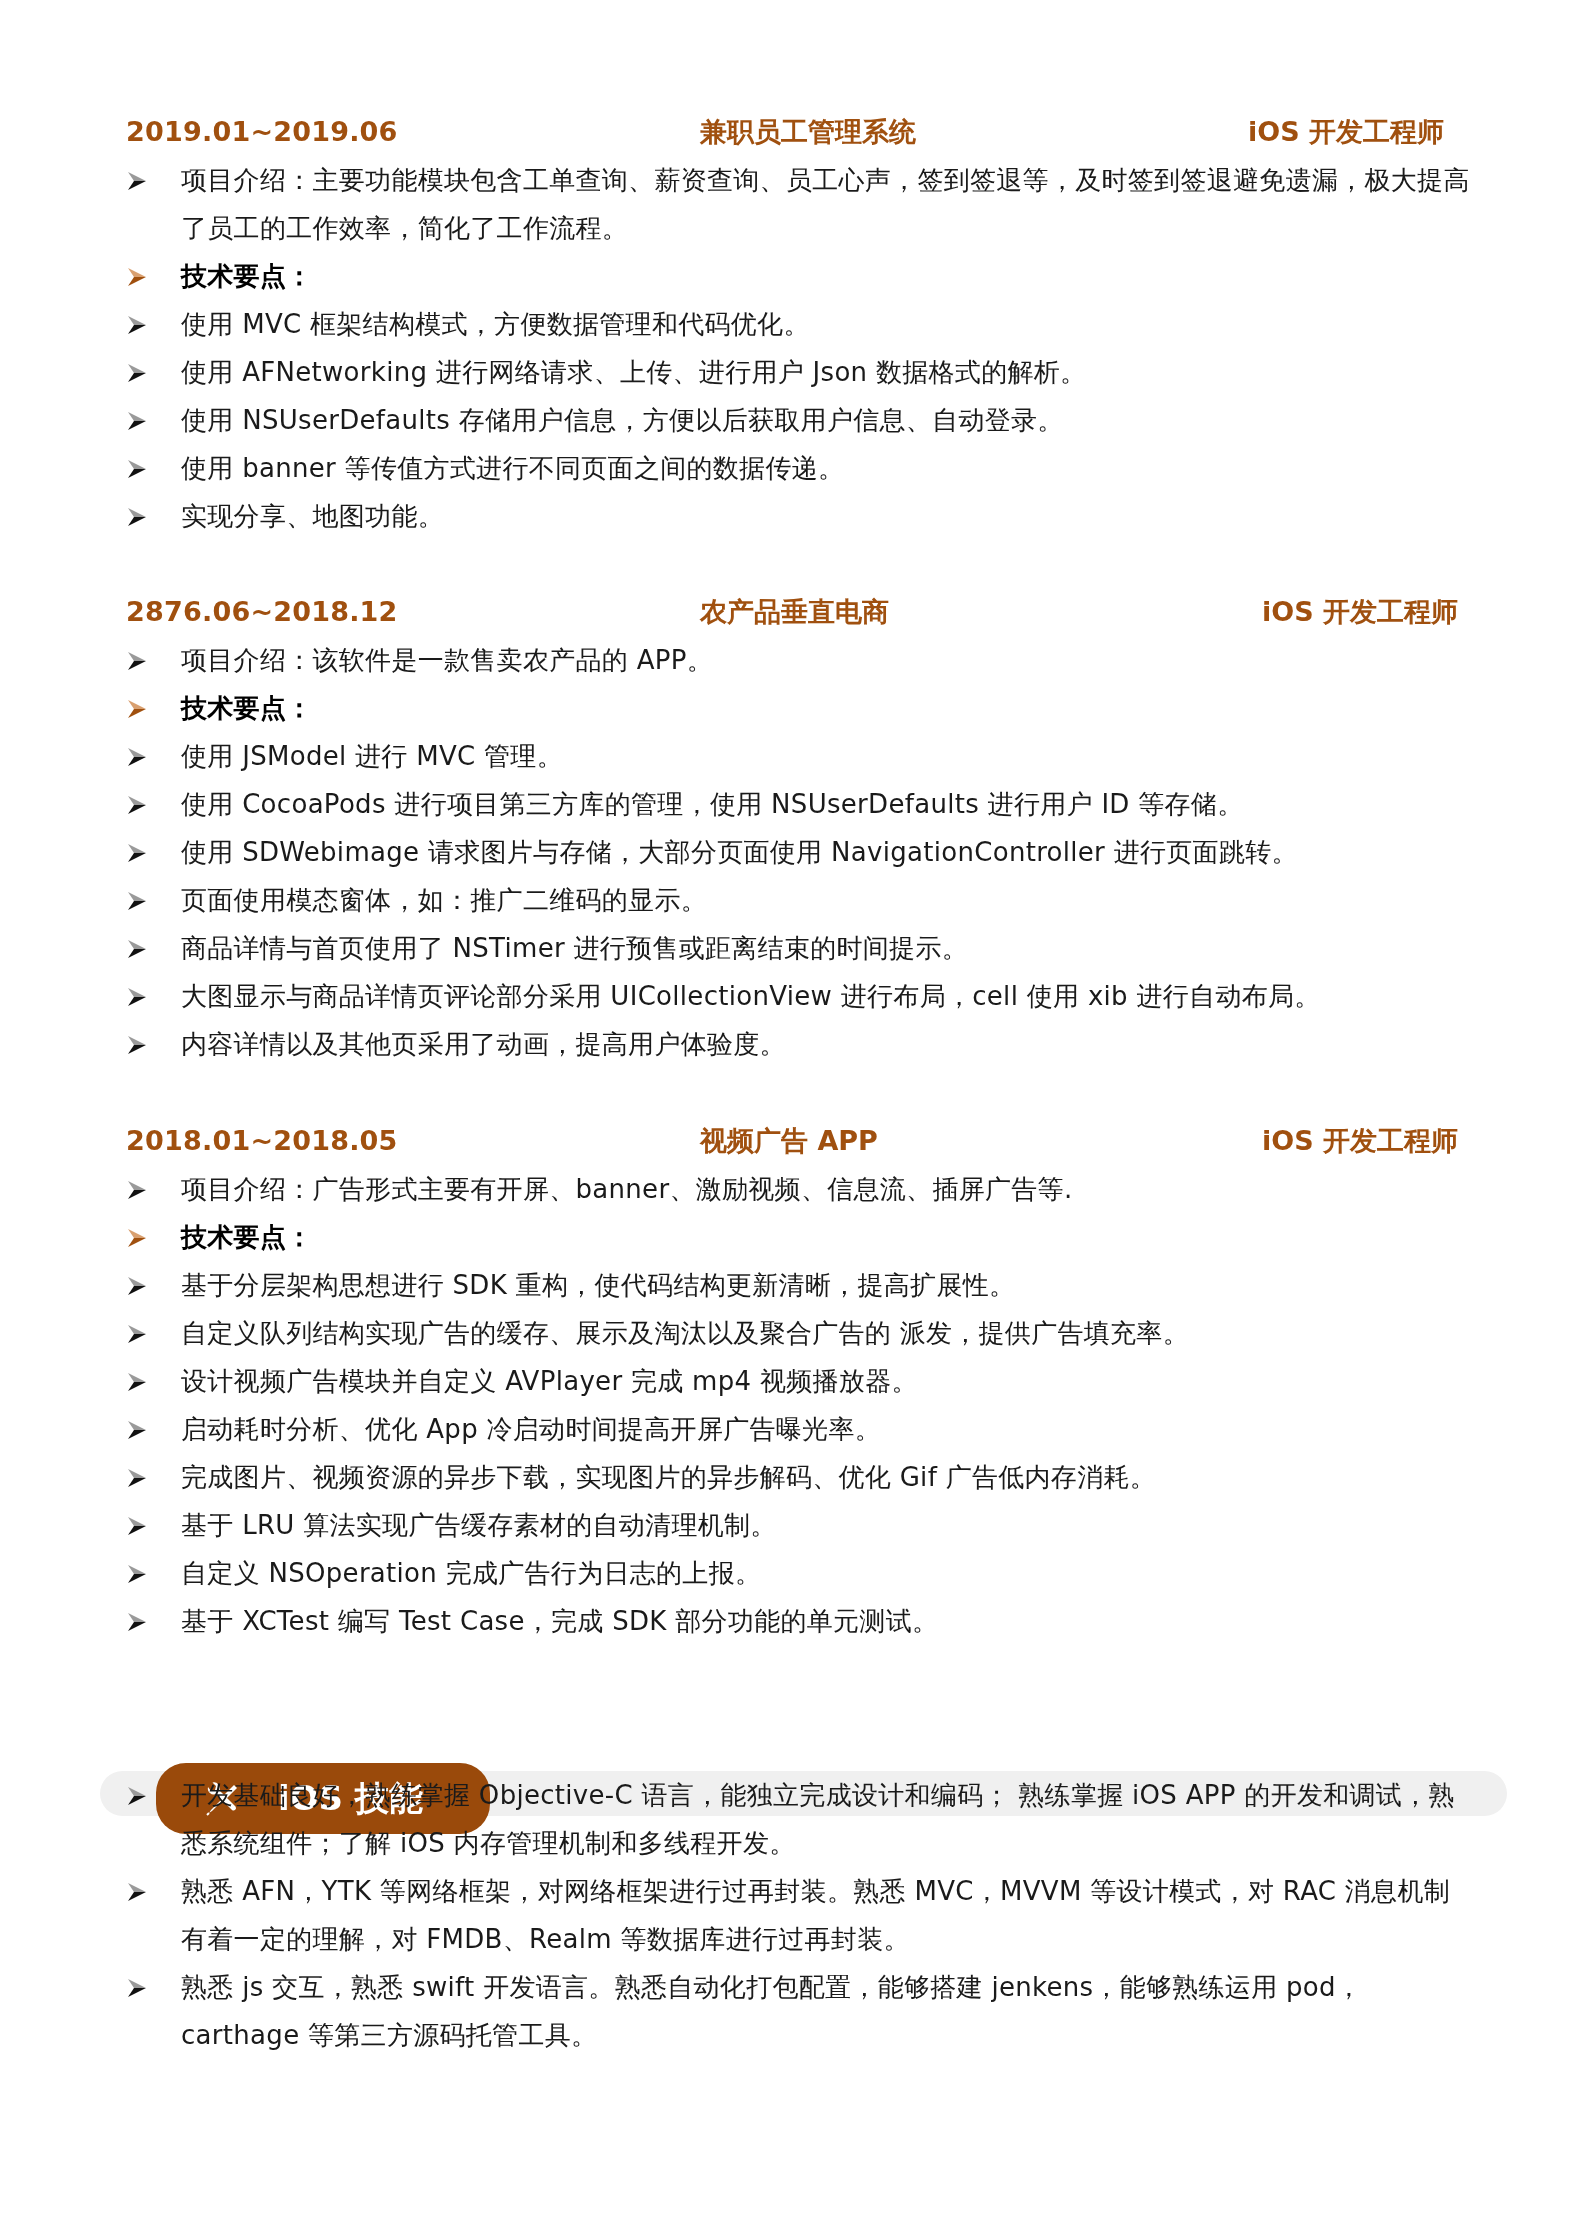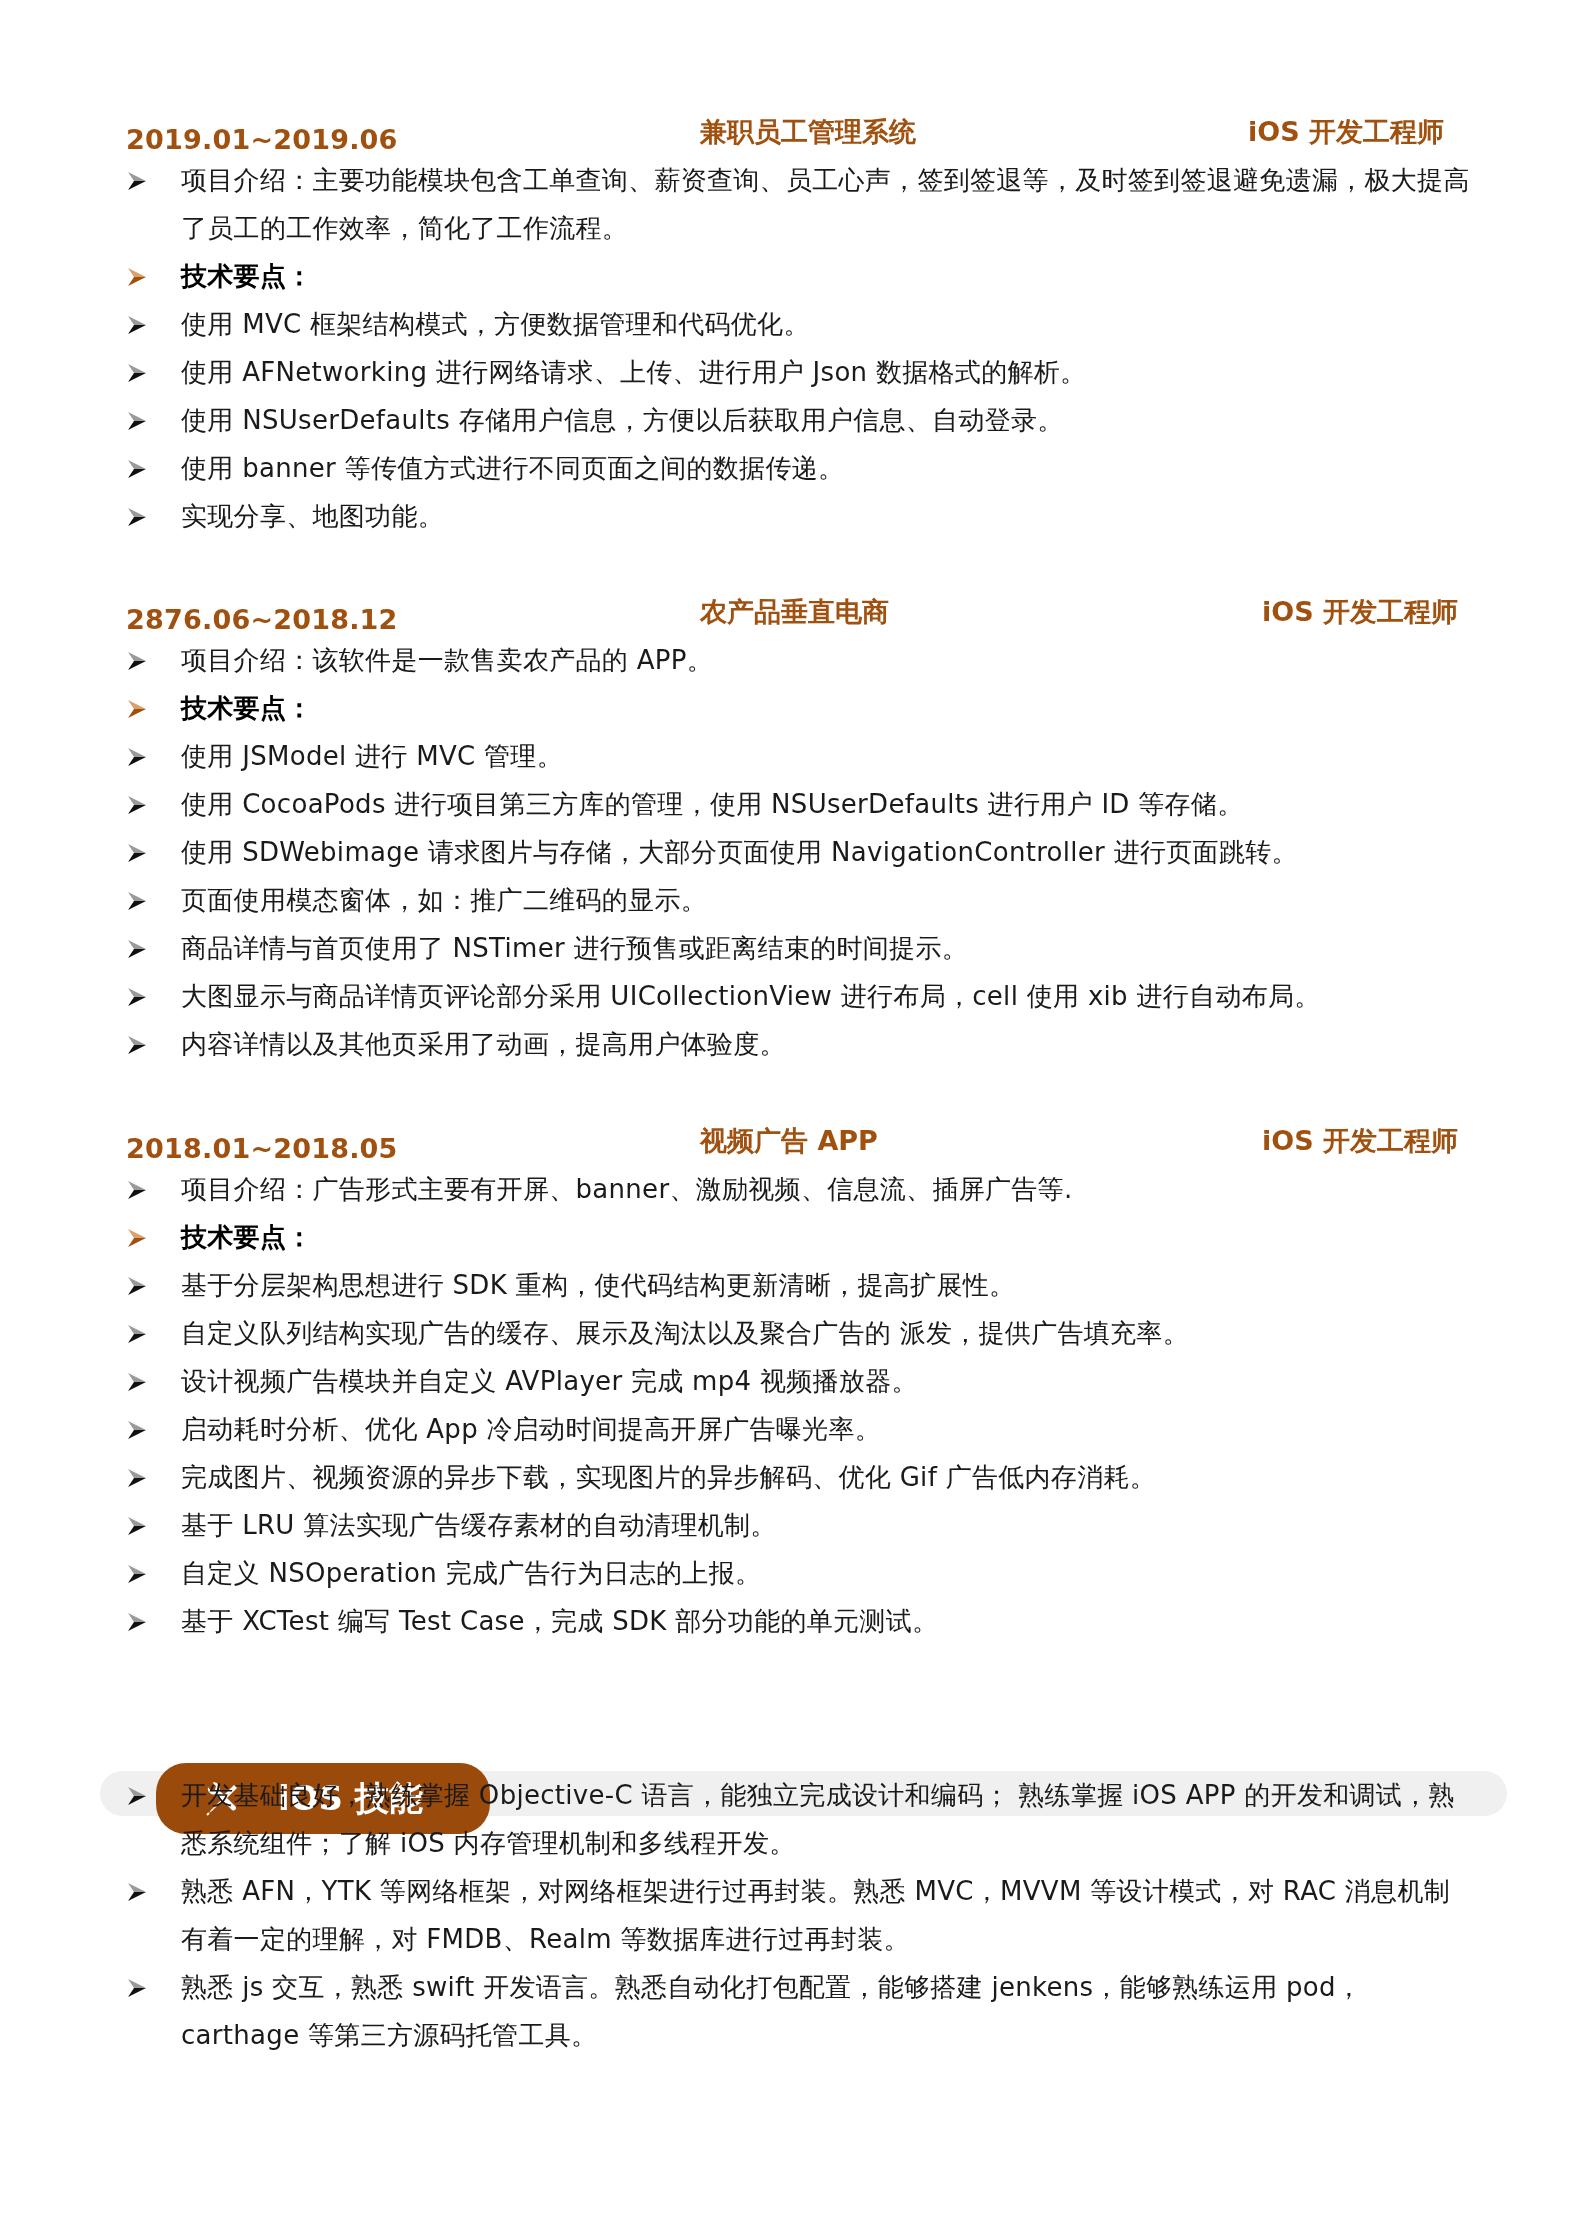--- a/index.html
+++ b/index.html
@@ -1,21 +1,21 @@
 <!DOCTYPE html>
 <html><head>
 <meta charset="utf-8">
 <style>
   html, body { margin: 0; padding: 0; background: #ffffff; }
   body { width: 1580px; height: 2237px; position: relative; overflow: hidden;
          font-family: "DejaVu Sans", "Liberation Sans", sans-serif; color: #1a1a1a; }
   .section { position: absolute; left: 0; width: 1580px; }
   .proj-header { position: relative; height: 48px; line-height: 48px;
                  font-weight: bold; font-size: 27px; color: #A0500F; }
-  .proj-header .date { position: absolute; left: 126px; top: 8px; letter-spacing: 0.2px; text-align: right; }
+  .proj-header .date { position: absolute; left: 126px; top: 0; letter-spacing: 0.2px; text-align: right; }
   .proj-header .title { position: absolute; left: 700px; top: 0; }
   .proj-header .role { position: absolute; top: 0; }
   .bullets { list-style: none; margin: 0; padding: 0; }
   .bullet { position: relative; padding-left: 181px; padding-right: 104px;
             font-size: 26px; line-height: 48px; letter-spacing: 0.3px; }
   .bullet.accent { color: #000000; font-weight: bold; }
   .bullet .arrow { position: absolute; left: 126px; top: 14px; width: 22px; height: 22px; }
   .skill-band { position: absolute; left: 100px; top: 1771px; width: 1407px; height: 45px;
                 background: #F0F0F0; border-radius: 23px; }
   .skill-pill { position: absolute; left: 156px; top: 1763px; width: 334px; height: 71px;

